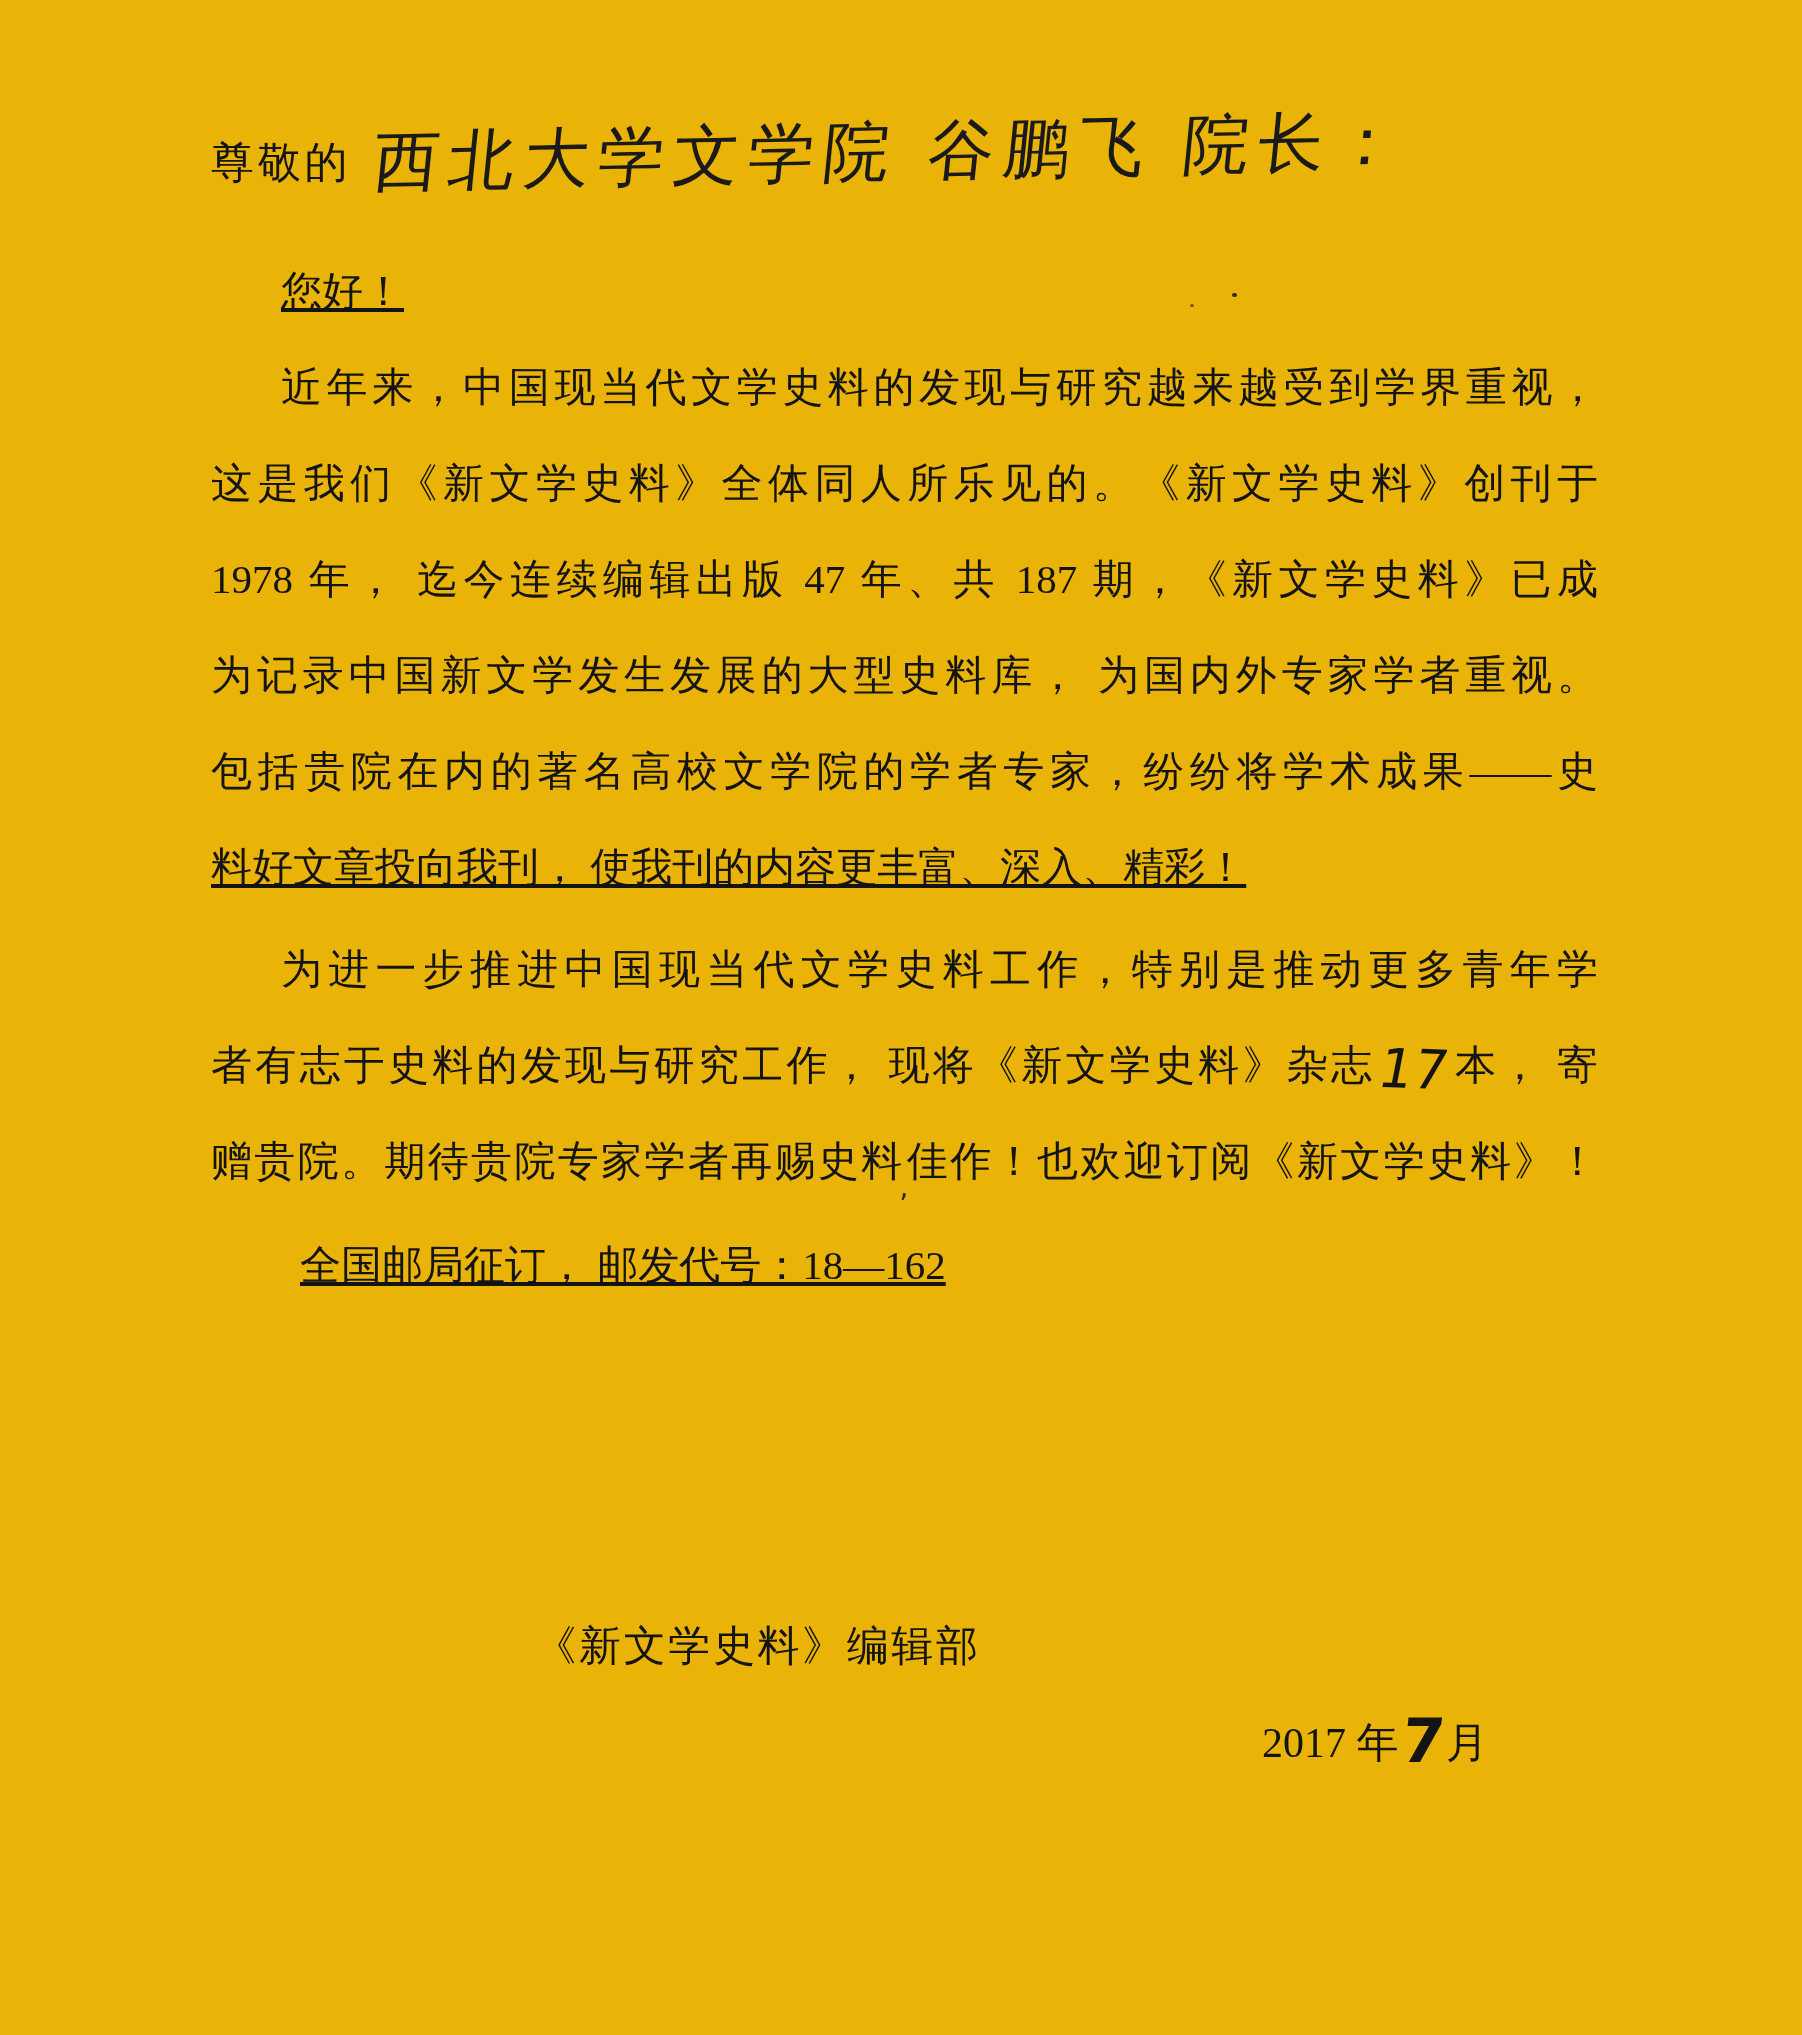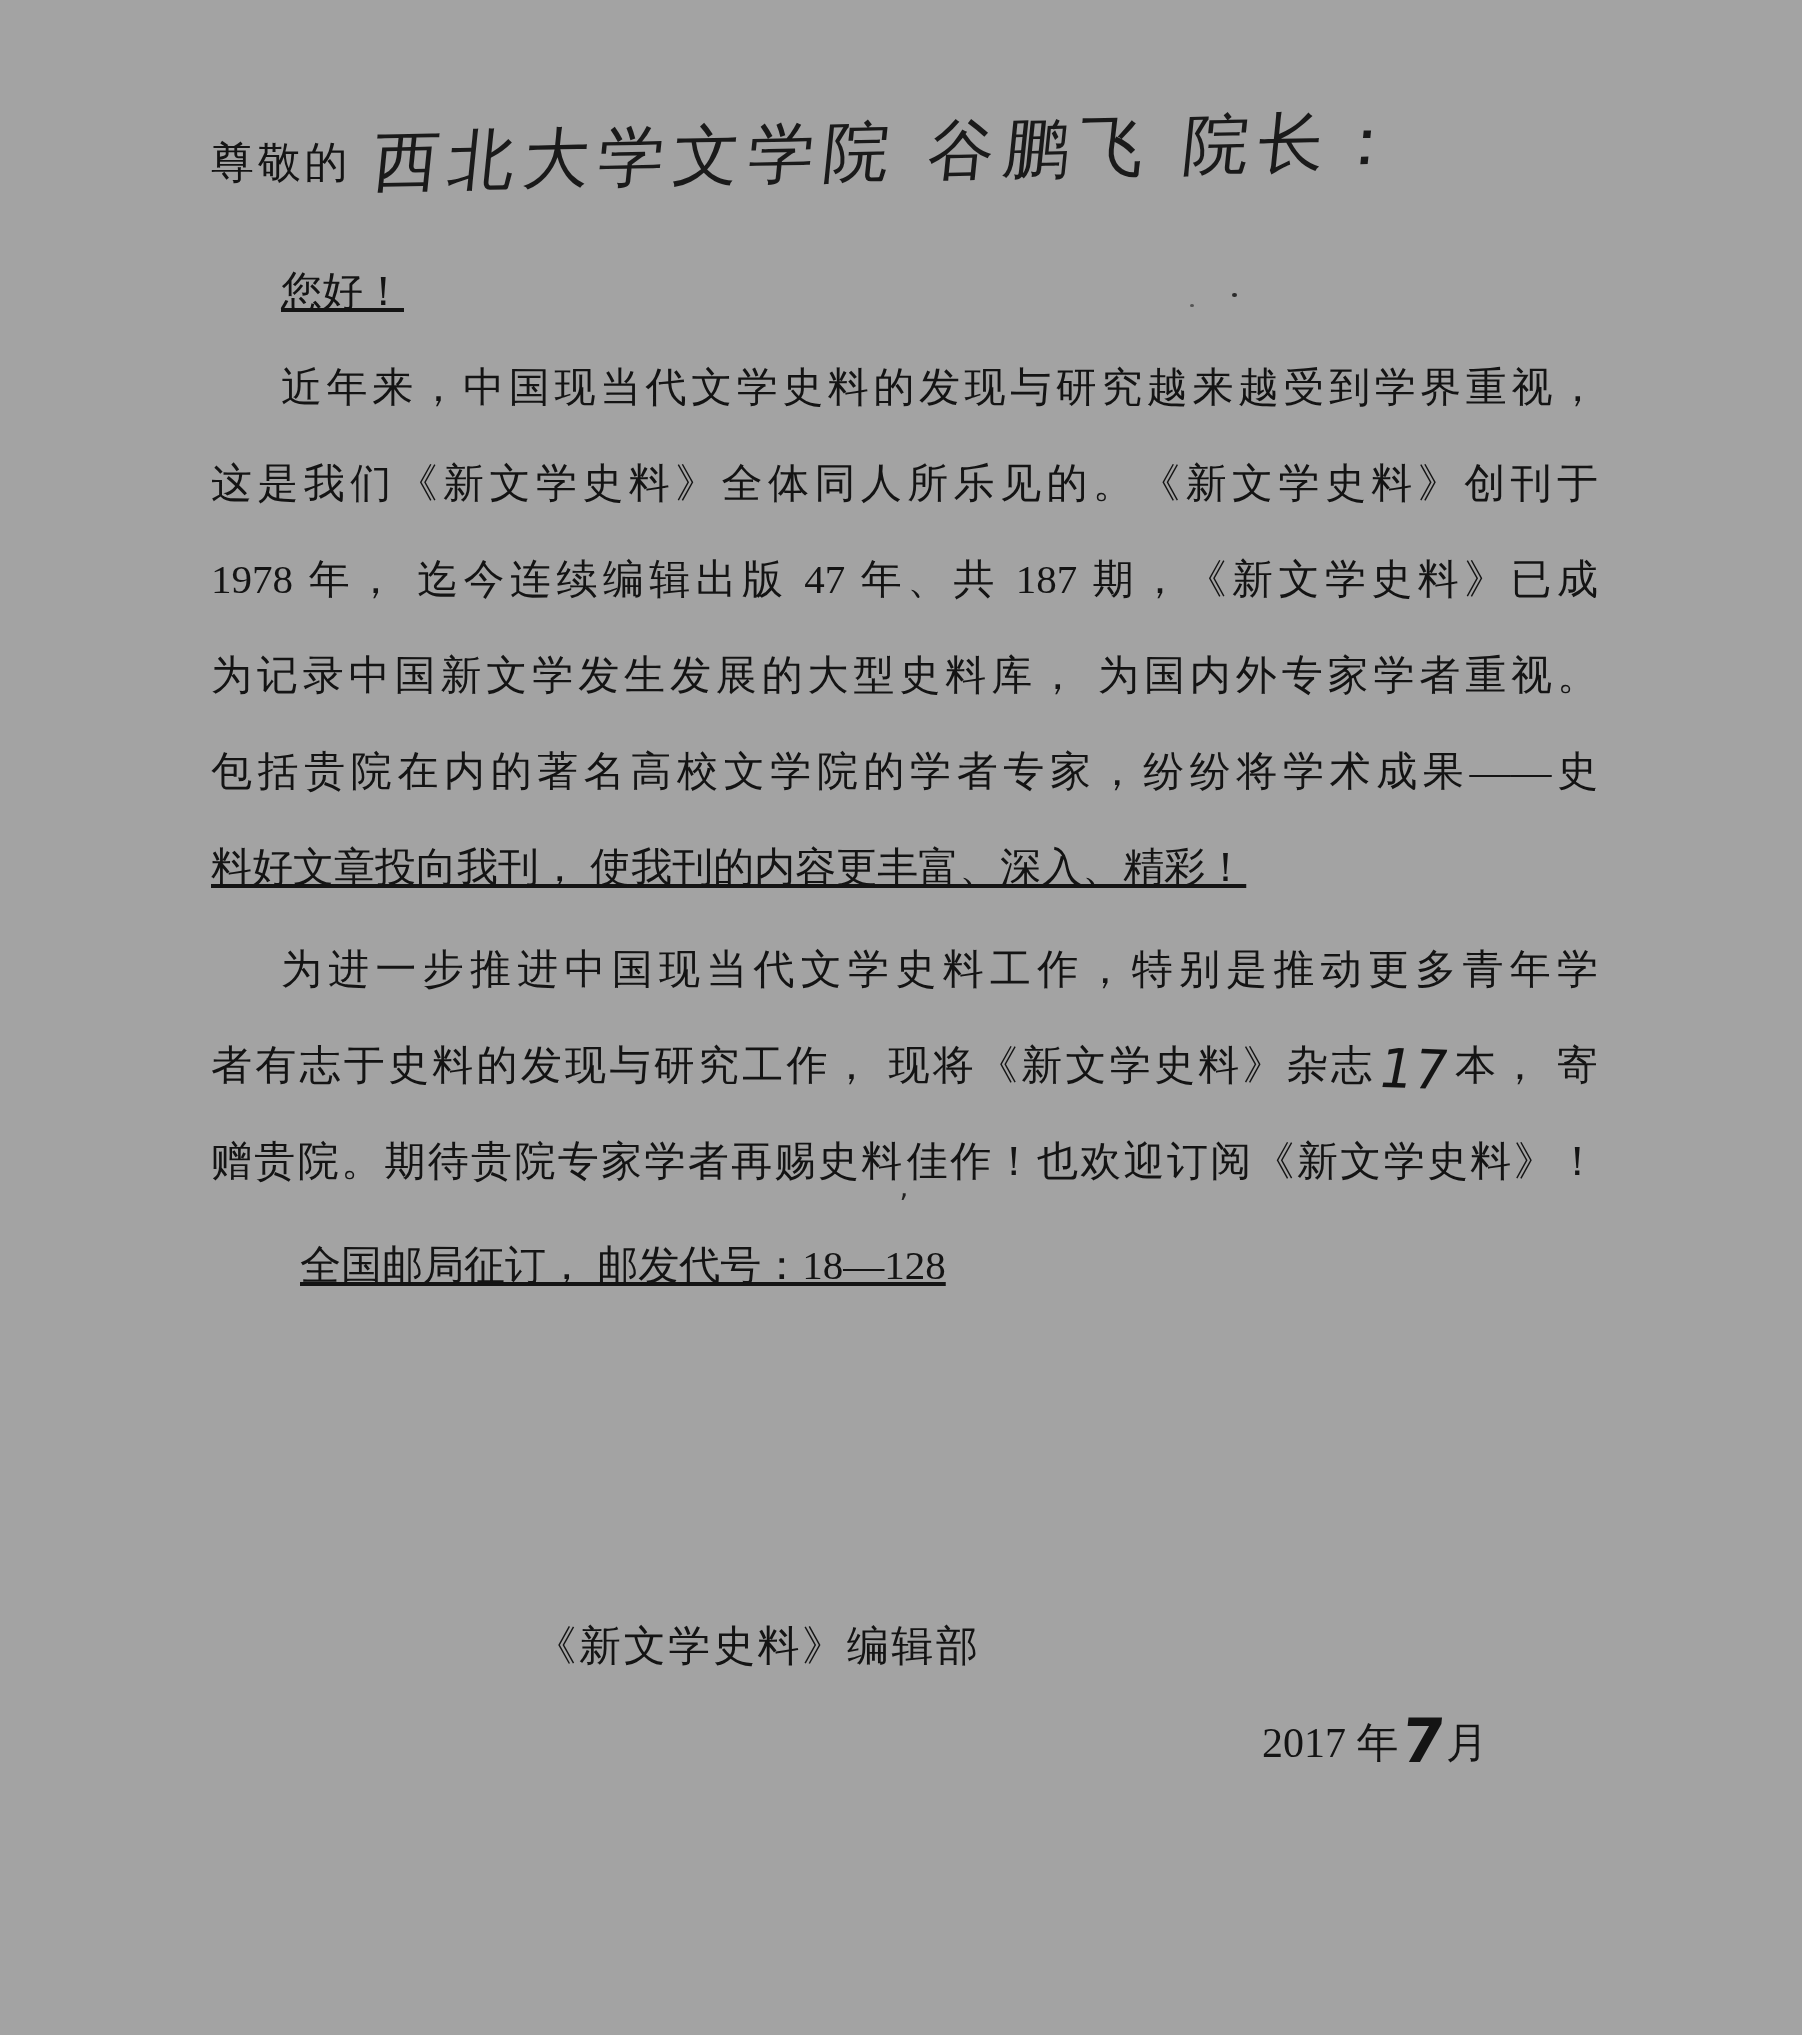--- a/index.html
+++ b/index.html
@@ -1,20 +1,20 @@
 <!DOCTYPE html>
 <html style="font-size:10.2px"><head>
 <meta charset="utf-8">
 <style>
   html, body { margin: 0; padding: 0; background: #ffffff; }
   .page {
     position: relative;
     width: 1803px;
     height: 2035px;
-    background: #a3a3a3;
+    background: #eab308;
     font-family: "Liberation Serif", "DejaVu Serif", serif;
     color: #141414;
     overflow: hidden;
   }
 
   
   .salutation {
     position: absolute;
     left: 211px;
     top: 96px;
@@ -142,21 +142,21 @@
     <div class="line">这是我们《新文学史料》全体同人所乐见的。《新文学史料》创刊于</div>
     <div class="line">1978 年， 迄今连续编辑出版 47 年、共 187 期，《新文学史料》已成</div>
     <div class="line">为记录中国新文学发生发展的大型史料库， 为国内外专家学者重视。</div>
     <div class="line">包括贵院在内的著名高校文学院的学者专家，纷纷将学术成果——史</div>
     <div class="line flow">料好文章投向我刊， 使我刊的内容更丰富、深入、精彩！</div>
 
     <div class="line indent gap-s">为进一步推进中国现当代文学史料工作，特别是推动更多青年学</div>
     <div class="line"><span>者有志于史料的发现与研究工作， 现将《新文学史料》杂志</span><span class="hand count-hand">17</span><span>本， 寄</span></div>
     <div class="line"><span>赠贵院。期待贵院专家学者再赐史料</span><span class="hand insert-mark">,</span><span>佳作！也欢迎订阅《新文学史料》！</span></div>
 
-    <div class="line flow indent2 gap-m">全国邮局征订， 邮发代号：18—128</div>
+    <div class="line flow indent2 gap-m">全国邮局征订， 邮发代号：18—162</div>
   </div>
 
   <div class="signature">《新文学史料》编辑部</div>
 
   <div class="dateline"><span>2017 年</span><span class="hand month-hand">7</span><span>月</span></div>
 
   <div class="speck s1"></div>
   <div class="speck s2"></div>
 
 </div>

